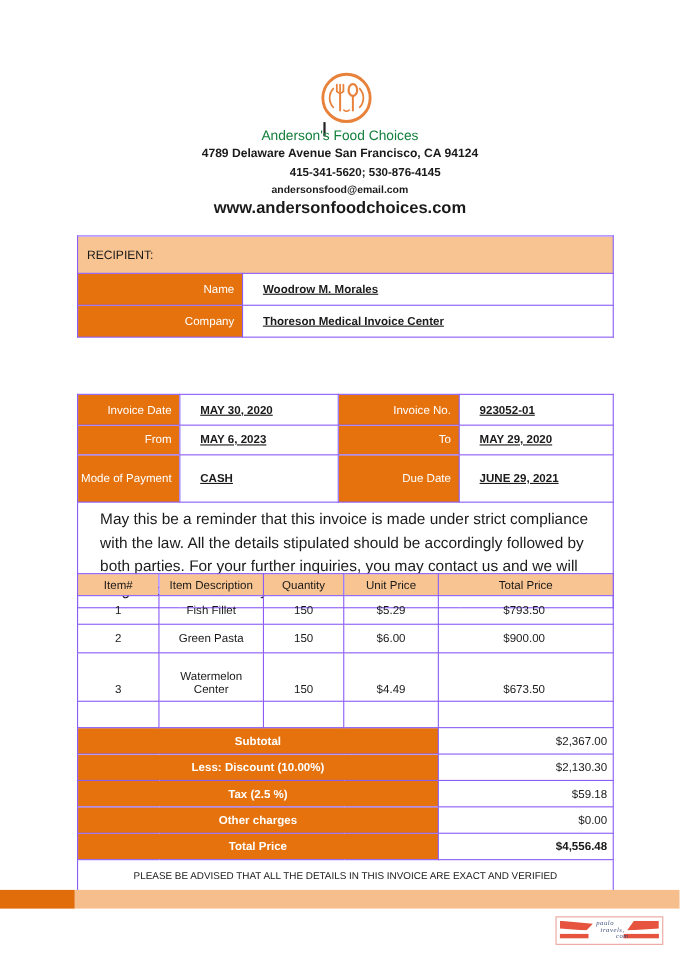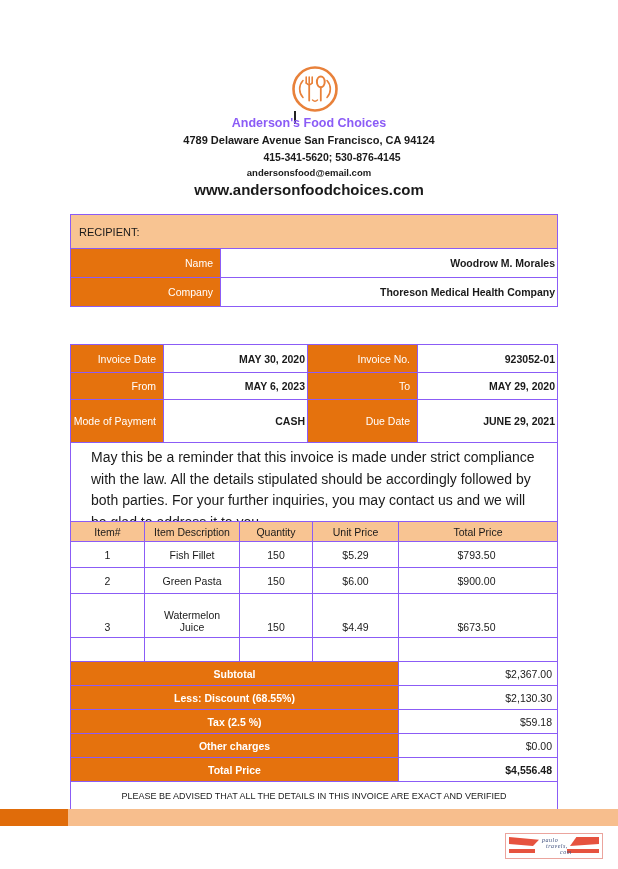--- a/index.html
+++ b/index.html
@@ -5,38 +5,38 @@
   html,body { margin:0; padding:0; background:#ffffff; }
   .page {
     position:relative; width:618px; height:869px; background:#ffffff;
     font-family:"Liberation Sans", sans-serif; color:#1a1a1a; overflow:hidden;
   }
 
   
   .logo-wrap { position:absolute; left:289px; top:63px; width:52px; height:52px; }
   .caret { position:absolute; left:294px; top:111px; width:2px; height:13px; background:#222; }
   .hline { position:absolute; left:0; width:618px; text-align:center; }
-  .company-name { top:116px; font-size:12.5px; font-weight:bold; color:#8b5cf6; }
+  .company-name { top:116px; font-size:12.5px; font-weight:normal; color:#15803d; }
   .addr  { top:134px; font-size:11px;  font-weight:bold; }
   .phone { top:151px; font-size:10.5px; font-weight:bold;margin-left:23px; }
   .email { top:167px; font-size:9.5px; font-weight:bold; }
   .site  { top:181px; font-size:15px; font-weight:bold; }
 
   
   table { border-collapse:collapse; position:absolute; left:70px; table-layout:fixed; width:487px; }
   td { border:1px solid #8b5cf6; font-size:10.5px; overflow:hidden; }
   .olabel { background:#E5720D; color:#ffffff; text-align:right; padding:1px 7px 1px 2px; }
   .peach  { background:#F8C492; }
-  .val    { font-weight:bold; text-align:right; padding:1px 2px; }
+  .val    { font-weight:bold; text-align:left; padding:1px 18px;text-decoration:underline; }
 
   .recipient-table { top:214px; }
   .recipient-title { font-size:11px; padding-left:8px; height:31px; }
   .recipient-table .row td { height:26px; }
 
-  .details-table { top:344px; }
+  .details-table { top:358px; }
   .details-table .r1 td { height:25px; }
   .details-table .r2 td { height:24px; }
   .details-table .r3 td { height:40px; }
   .note-cell { height:59px; font-size:14px; line-height:1.55; padding:4px 20px; text-align:left; vertical-align:top; }
 
   .items-table { top:521px; }
   .items-table td { text-align:center; padding:1px 2px; }
   .items-table .head td { background:#F8C492; height:17px; }
   .items-table .ir1 td, .items-table .ir2 td { height:23px; }
   .items-table .ir3 td { height:38px; vertical-align:bottom; padding-bottom:4px; }
@@ -103,21 +103,21 @@
     <tbody>
         <tr>
       <td colspan="2" class="peach recipient-title">RECIPIENT:</td>
     </tr>
     <tr class="row">
       <td class="olabel">Name</td>
       <td class="val">Woodrow M. Morales</td>
     </tr>
     <tr class="row">
       <td class="olabel">Company</td>
-      <td class="val">Thoreson Medical Health Company</td>
+      <td class="val">Thoreson Medical Invoice Center</td>
     </tr>
   </tbody>
     </table>
 
   <table class="details-table">
     <colgroup>
         <col style="width:93px">
         <col style="width:144px">
         <col style="width:110px">
         <col style="width:140px">
@@ -172,38 +172,38 @@
     </tr>
     <tr class="ir2">
       <td>2</td>
       <td>Green Pasta</td>
       <td>150</td>
       <td>$6.00</td>
       <td class="money">$900.00</td>
     </tr>
     <tr class="ir3">
       <td>3</td>
-      <td><span class="wrap-narrow">Watermelon Juice</span></td>
+      <td><span class="wrap-narrow">Watermelon Center</span></td>
       <td>150</td>
       <td>$4.49</td>
       <td class="money">$673.50</td>
     </tr>
     <tr class="empty">
       <td></td>
           <td></td>
           <td></td>
           <td></td>
           <td></td>
     </tr>
     <tr class="sum-row">
       <td colspan="4" class="olabel sum-label">Subtotal</td>
       <td class="sum-val">$2,367.00</td>
     </tr>
     <tr class="sum-row">
-      <td colspan="4" class="olabel sum-label">Less: Discount (68.55%)</td>
+      <td colspan="4" class="olabel sum-label">Less: Discount (10.00%)</td>
       <td class="sum-val">$2,130.30</td>
     </tr>
     <tr class="sum-row">
       <td colspan="4" class="olabel sum-label">Tax (2.5 %)</td>
       <td class="sum-val">$59.18</td>
     </tr>
     <tr class="sum-row">
       <td colspan="4" class="olabel sum-label">Other charges</td>
       <td class="sum-val">$0.00</td>
     </tr>

